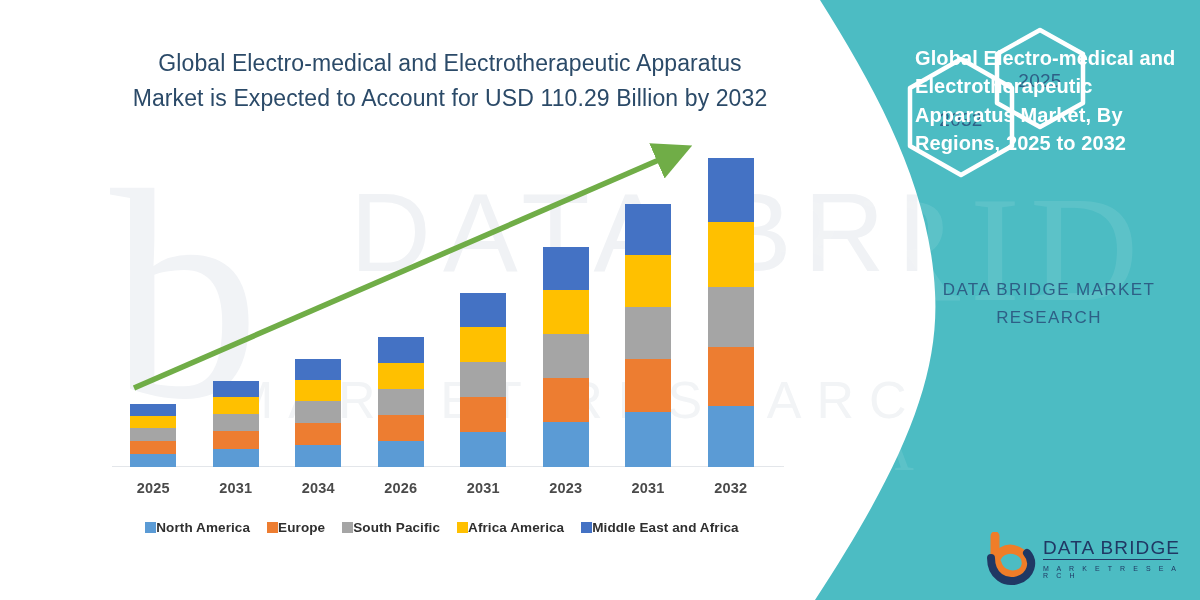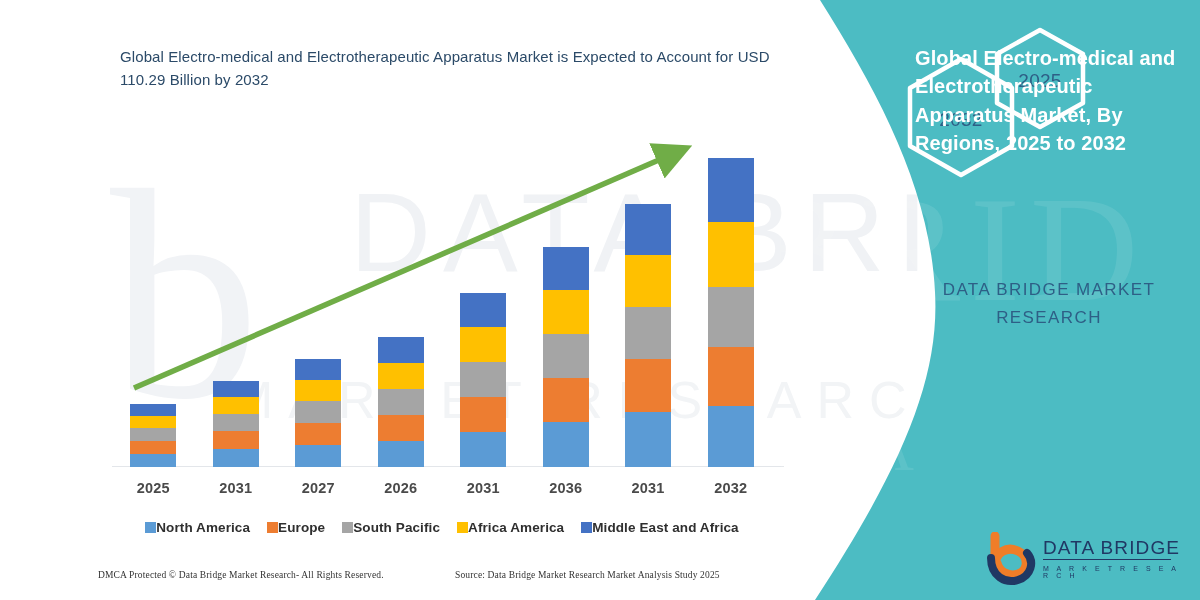--- a/index.html
+++ b/index.html
@@ -57,21 +57,21 @@
     color:#f2f4f6; white-space:nowrap;
   }
   .wm-b {
     position:absolute; left:110px; top:165px; font-size:300px; line-height:260px;
     color:#f1f3f6; font-family:"Liberation Serif", serif;
   }
 
   
   .chart-title {
     position:absolute; left:120px; top:46px; width:660px;
-    text-align:left; color:#2b4a68; font-size:15px; line-height:1.52;
+    text-align:center; color:#2b4a68; font-size:23px; line-height:1.52;
     letter-spacing:.1px;
   }
 
   
   .chart-area { position:absolute; left:0; top:0; width:800px; height:600px; }
   .plot { position:absolute; left:112px; top:140px; width:660px; height:327px; }
   .baseline {
     position:absolute; left:112px; top:466px; width:672px; height:1px; background:#e3e6ea;
   }
   .bar {
@@ -178,24 +178,24 @@
           <div class="seg" title="Middle East and Africa 2032" style="height: 64px; background: rgb(68, 114, 196);"></div>
           <div class="seg" title="South America 2032" style="height: 65px; background: rgb(255, 192, 0);"></div>
           <div class="seg" title="Asia Pacific 2032" style="height: 60px; background: rgb(165, 165, 165);"></div>
           <div class="seg" title="Europe 2032" style="height: 59px; background: rgb(237, 125, 49);"></div>
           <div class="seg" title="North America 2032" style="height: 61px; background: rgb(91, 155, 213);"></div>
         </div>
       </div>
     <div class="x-labels">
         <div class="x-label" style="left: 11.25px;">2025</div>
         <div class="x-label" style="left: 93.75px;">2031</div>
-        <div class="x-label" style="left: 176.25px;">2027</div>
+        <div class="x-label" style="left: 176.25px;">2034</div>
         <div class="x-label" style="left: 258.75px;">2026</div>
         <div class="x-label" style="left: 341.25px;">2031</div>
-        <div class="x-label" style="left: 423.75px;">2036</div>
+        <div class="x-label" style="left: 423.75px;">2023</div>
         <div class="x-label" style="left: 506px;">2031</div>
         <div class="x-label" style="left: 588.75px;">2032</div>
       </div>
   </div>
 
   <div class="legend">
       <div class="legend-item">
         <span class="legend-swatch" style="background: rgb(91, 155, 213);"></span>
         <span class="legend-label">North America</span>
       </div>
@@ -210,24 +210,20 @@
       <div class="legend-item">
         <span class="legend-swatch" style="background: rgb(255, 192, 0);"></span>
         <span class="legend-label">Africa America</span>
       </div>
       <div class="legend-item">
         <span class="legend-swatch" style="background: rgb(68, 114, 196);"></span>
         <span class="legend-label">Middle East and Africa</span>
       </div>
     </div>
 
-  <div class="footer">
-    <div class="footer-left">DMCA Protected © Data Bridge Market Research- All Rights Reserved.</div>
-    <div class="footer-right">Source: Data Bridge Market Research  Market Analysis Study 2025</div>
-  </div>
 
   <div class="teal-panel">
     <svg width="420" height="600" viewBox="0 0 420 600">
       <path d="M 40,0 L 420,0 L 420,600 L 35,600
                C 120,470 160,380 155,292
                C 150,190 100,95 40,0 Z" fill="#4cbcc3"></path>
       <g opacity="0.09" fill="#ffffff">
         <text x="-30" y="300" font-family="Liberation Serif, serif" font-size="150" letter-spacing="10">BRID</text>
         <text x="-30" y="470" font-family="Liberation Serif, serif" font-size="66" letter-spacing="16">REA</text>
       </g>

